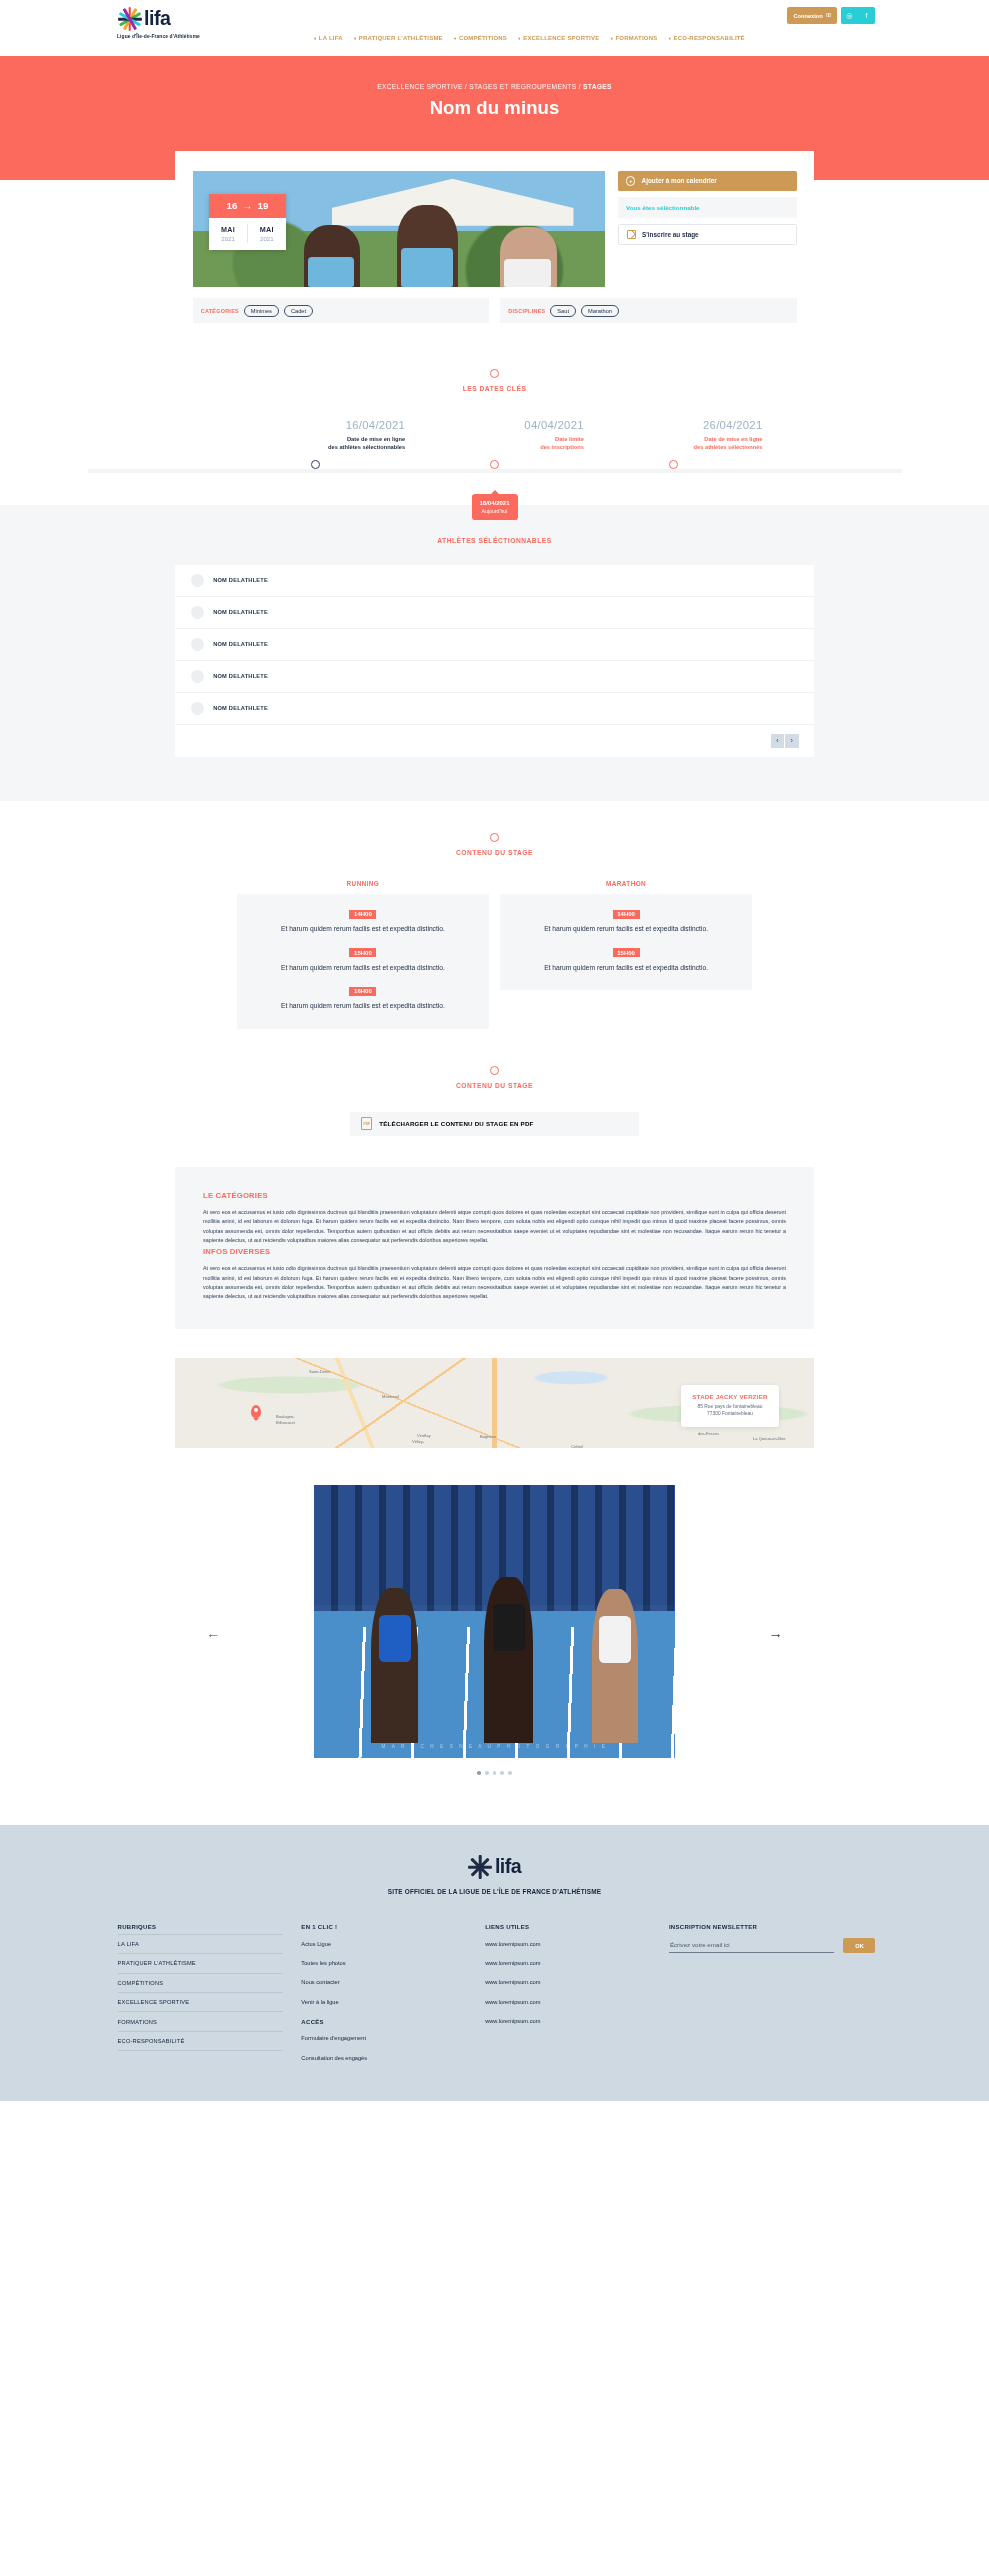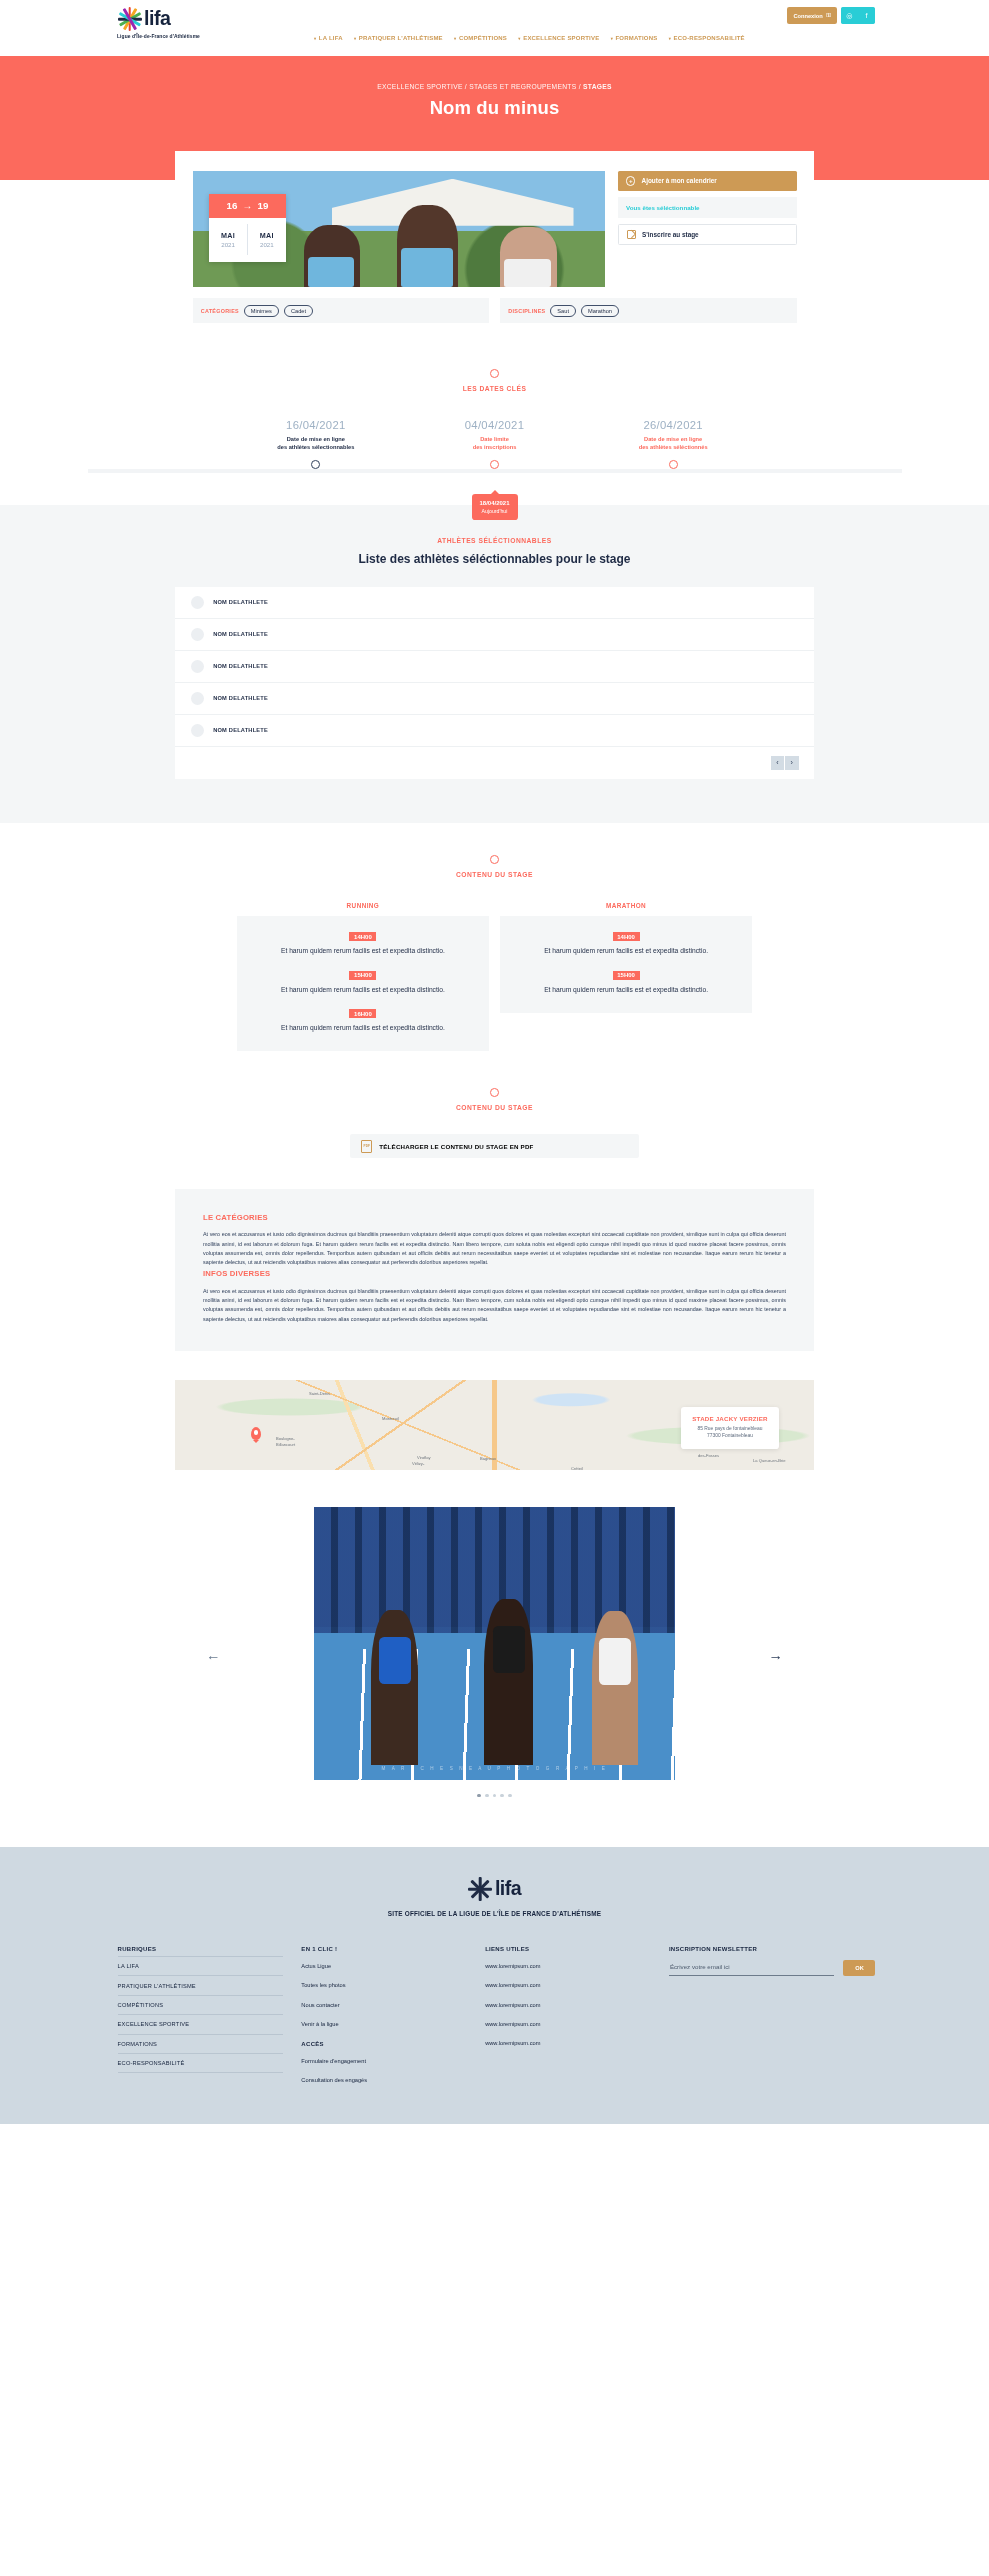--- a/index.html
+++ b/index.html
@@ -39,21 +39,21 @@
       radial-gradient(circle at 78% 85%, #4f7a3e 0 14%, transparent 15%),
       linear-gradient(#86bfe4 0 52%, #6f9a55 52% 100%);}
   .tent{position:absolute;left:139px;top:8.2px;width:242px;height:47px;background:#f2f1ec;clip-path:polygon(0 62%,50% 0,100% 62%,100% 100%,0 100%);}
   .ath{position:absolute;bottom:0;border-radius:42% 42% 0 0;}
   .a1{left:111px;bottom:0;width:56px;height:62px;background:#4a3128;}
   .a2{left:204px;bottom:0;width:61px;height:82px;background:#53372b;}
   .a3{left:307px;bottom:0;width:57px;height:60px;background:#caa189;}
   .vest{position:absolute;border-radius:4.1px 4.1px 2.1px 2.1px;}
   .datebadge{position:absolute;left:16.5px;top:23px;width:77px;box-shadow:0 1px 5.2px rgba(0,0,0,.18);z-index:5;}
   .db-top{background:#fc6a5d;color:#fff;height:24px;display:flex;align-items:center;justify-content:center;gap:5.2px;font-size:9.8px;font-weight:bold;}
-  .db-bot{background:#fff;height:44px;display:flex;}
+  .db-bot{background:#fff;height:32px;display:flex;}
   .db-col{flex:1;display:flex;flex-direction:column;align-items:center;justify-content:center;}
   .db-col .m{font-size:7.2px;font-weight:bold;color:#1f2b45;letter-spacing:0.3px;}
   .db-col .y{font-size:6.2px;color:#97a8bd;margin-top:1px;}
   .db-sep{width:0.5px;background:#dfe5ec;margin:6.2px 0;}
 
   .side{flex:1;display:flex;flex-direction:column;gap:6.2px;}
   .btn-cal{background:#cd9a55;color:#fff;border:none;height:20.6px;border-radius:1.5px;display:flex;align-items:center;gap:6.2px;padding:0 8.2px;font-size:6.4px;font-weight:bold;cursor:pointer;}
   .circ-plus{width:9.3px;height:9.3px;border:0.8px solid #fff;border-radius:50%;display:flex;align-items:center;justify-content:center;font-size:6.2px;line-height:1;}
   .selectable{background:#f4f6f7;color:#29cdd6;font-size:6.2px;font-weight:bold;padding:6.7px 8.2px;}
   .btn-ins{background:#fff;border:0.5px solid #e2e6ea;height:20.6px;border-radius:1.5px;display:flex;align-items:center;gap:6.2px;padding:0 8.2px;font-size:6.4px;font-weight:bold;color:#1f2b45;cursor:pointer;}
@@ -65,21 +65,21 @@
   .tagbox .lab{color:#fc6a5d;font-size:5.4px;font-weight:bold;letter-spacing:0.3px;}
   .chip{border:0.5px solid #41506b;border-radius:6.7px;padding:2.1px 6.2px;font-size:5.7px;color:#1f2b45;}
 
   
   .timeline{background:#fff;padding:30px 0 36px;text-align:center;}
   .ring{width:8.8px;height:8.8px;border:1.5px solid #fc6a5d;border-radius:50%;margin:0 auto 7.2px;}
   .sec-kicker{color:#fc6a5d;font-size:6.7px;font-weight:bold;letter-spacing:0.5px;}
   .tl-grid{position:relative;width:536px;margin:27px auto 0;}
   .tl-line{position:absolute;left:-139px;right:-139px;top:50px;height:3.6px;background:#f2f4f6;}
   .tl-items{display:flex;position:relative;}
-  .tl-item{flex:1;text-align:center;}
+  .tl-item{flex:1;text-align:right;}
   .tl-date{font-size:11.3px;color:#9eb1c4;letter-spacing:0.3px;}
   .tl-lab{font-size:5.7px;font-weight:bold;line-height:1.45;margin-top:3.6px;}
   .tl-lab.red{color:#fc6a5d}
   .tl-lab.dark{color:#1f2b45}
   .tl-dot{width:8.8px;height:8.8px;border-radius:50%;border:1.8px solid #fc6a5d;margin:9.3px auto 0;background:#fff;position:relative;z-index:2;}
   .tl-dot.dark{border-color:#31415c;}
   .today{position:absolute;left:50%;transform:translateX(-50%);top:75px;width:46px;background:#fc6a5d;border-radius:3.1px;color:#fff;padding:5.7px 0 6.7px;text-align:center;}
   .today:before{content:"";position:absolute;top:-4.1px;left:50%;transform:translateX(-50%);border:4.1px solid transparent;border-bottom-color:#fc6a5d;border-top:0;}
   .today .d{font-size:6px;font-weight:bold;}
   .today .t{font-size:5.2px;margin-top:2.1px;}
@@ -330,21 +330,20 @@
     </div>
     <div class="today">
       <div class="d">18/04/2021</div>
       <div class="t">Aujourd'hui</div>
     </div>
   </div>
 </section>
 
 <section class="athletes">
   <div class="sec-kicker">ATHLÈTES SÉLÉCTIONNABLES</div>
-  <div class="sec-title">Liste des athlètes séléctionnables pour le stage</div>
   <div class="list">
     <div class="arow">
       <span class="ava"></span>
       <span class="aname">NOM DELATHLETE</span>
     </div>
     <div class="arow">
       <span class="ava"></span>
       <span class="aname">NOM DELATHLETE</span>
     </div>
     <div class="arow">

